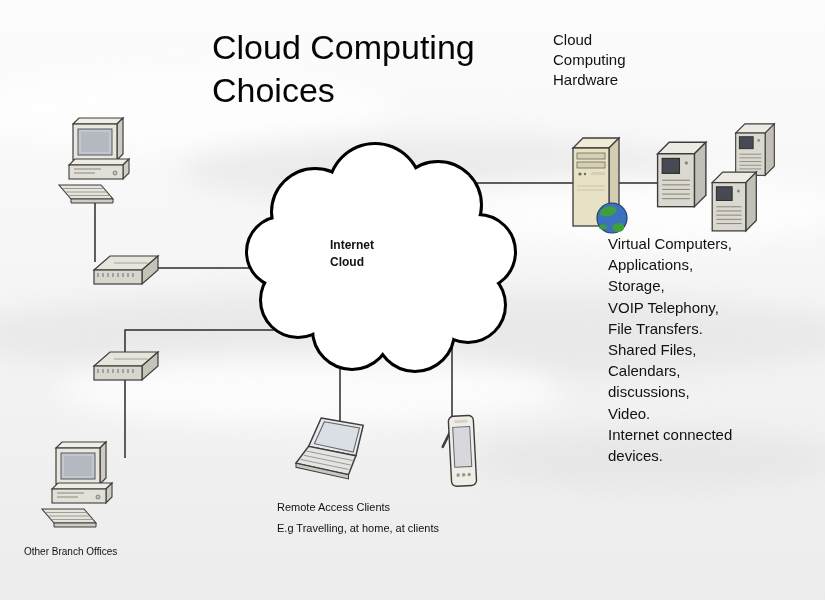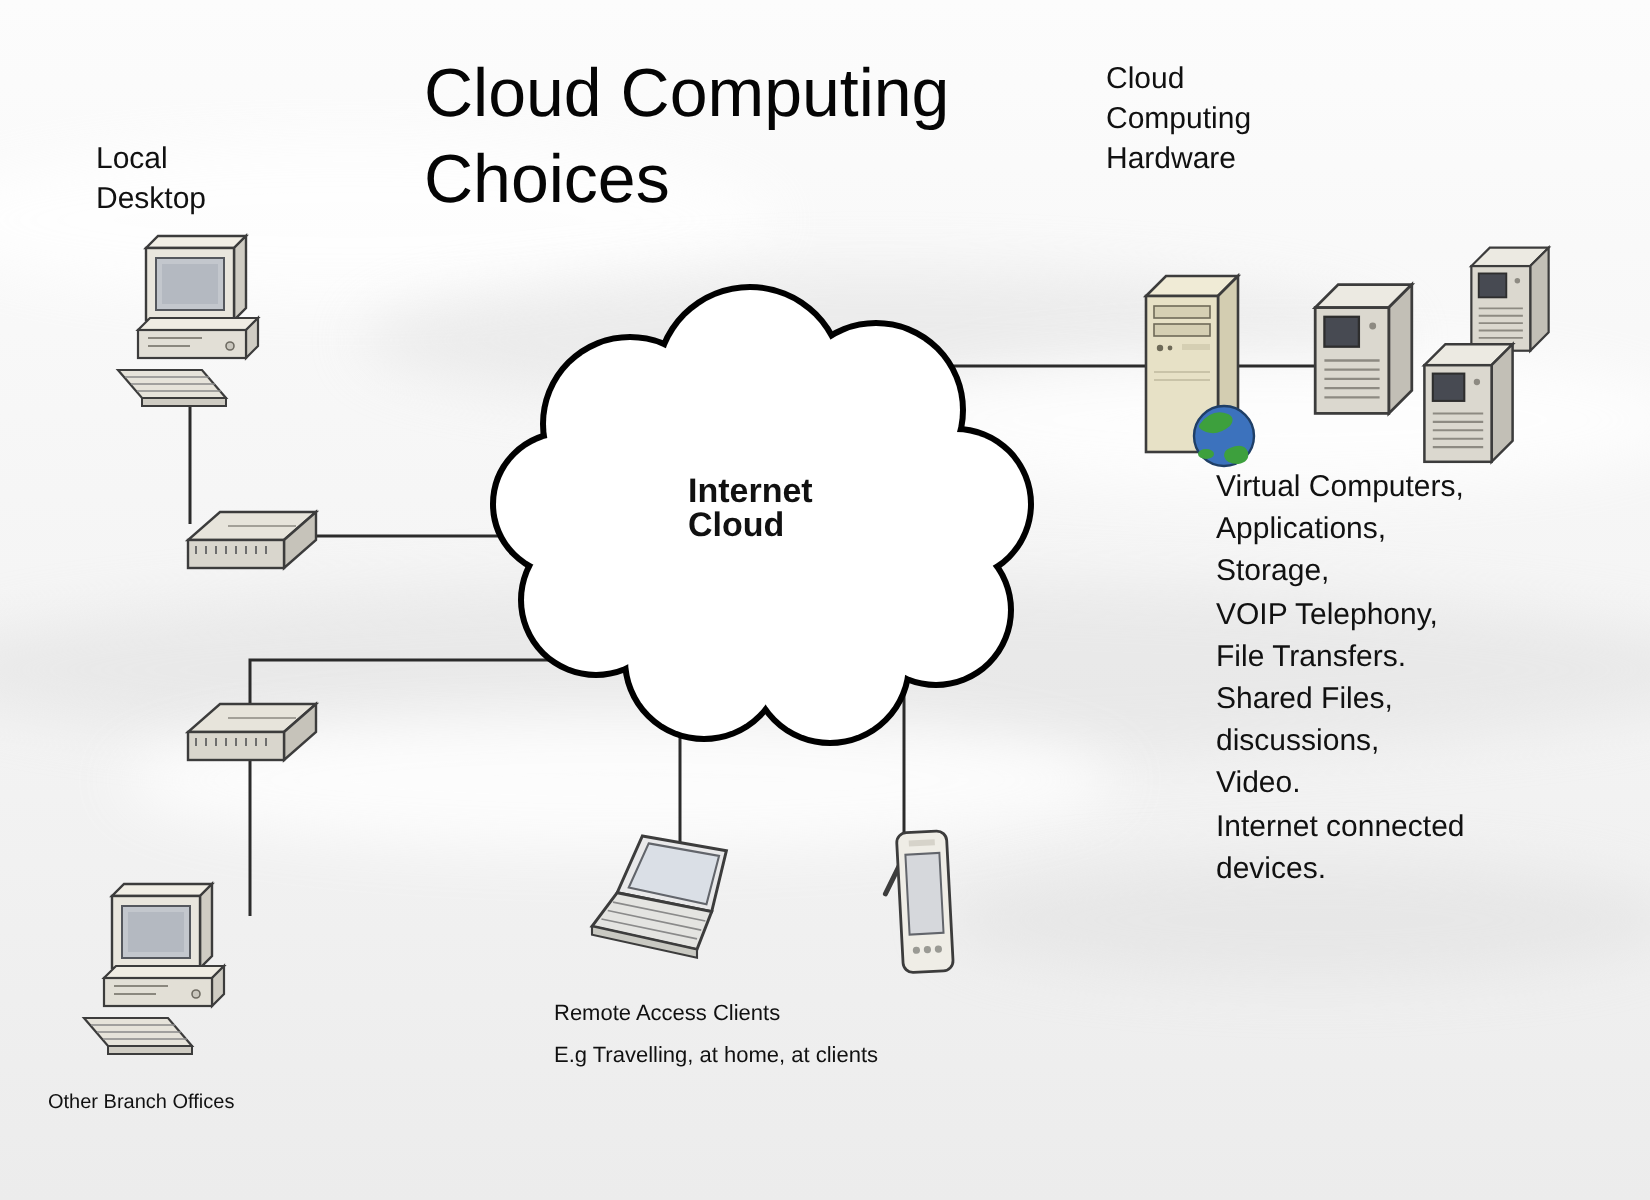--- a/index.html
+++ b/index.html
@@ -15,21 +15,21 @@
   .w2 { left:180px; top:135px; width:520px; height:70px; }
   .w3 { left:430px; top:175px; width:420px; height:70px; }
   .w4 { left:-40px; top:290px; width:910px; height:90px; }
   .w5 { left:60px;  top:355px; width:500px; height:70px; }
   .w6 { left:470px; top:430px; width:370px; height:60px; }
   svg.canvas { position:absolute; left:0; top:0; }
   .txt { position:absolute; text-align:left; }
   .title { left:212px; top:26px; width:300px; font-size:34px; line-height:43px; color:#050505; }
   .lbl-local  { left:48px;  top:70px;  width:110px; font-size:15px; line-height:20px; }
   .lbl-hw     { left:553px; top:30px;  width:140px; font-size:15px; line-height:20px; }
-  .lbl-cloud  { left:344px; top:237px; width:106px; font-size:17px; line-height:17px; font-weight:bold; }
+  .lbl-cloud  { left:330px; top:237px; width:106px; font-size:12px; line-height:17px; font-weight:bold; }
   .hw-desc    { left:608px; top:233px; width:190px; font-size:15px; line-height:21.2px; }
   .lbl-remote { left:277px; top:497px; width:272px; font-size:11px; line-height:21px; }
   .lbl-branch { left:24px;  top:546px; width:185px; font-size:10px; text-align:left; }
 </style>
 </head>
 <body>
 
 <div class="stage">
 
   <div class="wisp white w1"></div>
@@ -179,43 +179,40 @@
       <circle cx="22.5" cy="63" r="1.8" fill="#9a9a94"></circle>
       <circle cx="28" cy="63" r="1.8" fill="#9a9a94"></circle>
     </g>
   </svg>
 
   <div class="txt title">
     <div>Cloud Computing</div>
     <div>Choices</div>
   </div>
 
-  <div class="txt lbl-local">
-    <div>Local</div>
-    <div>Desktop</div>
-  </div>
 
   <div class="txt lbl-hw">
     <div>Cloud</div>
     <div>Computing</div>
     <div>Hardware</div>
   </div>
 
   <div class="txt lbl-cloud">
     <div>Internet</div>
     <div>Cloud</div>
   </div>
 
   <div class="txt hw-desc">
     <div>Virtual Computers,</div>
     <div>Applications,</div>
     <div>Storage,</div>
     <div>VOIP Telephony,</div>
     <div>File Transfers.</div>
     <div>Shared Files,</div>
+    <div>Calendars,</div>
     <div>discussions,</div>
     <div>Video.</div>
     <div>Internet connected</div>
     <div>devices.</div>
   </div>
 
   <div class="txt lbl-remote">
     <div>Remote Access Clients</div>
     <div>E.g Travelling, at home, at clients</div>
   </div>

